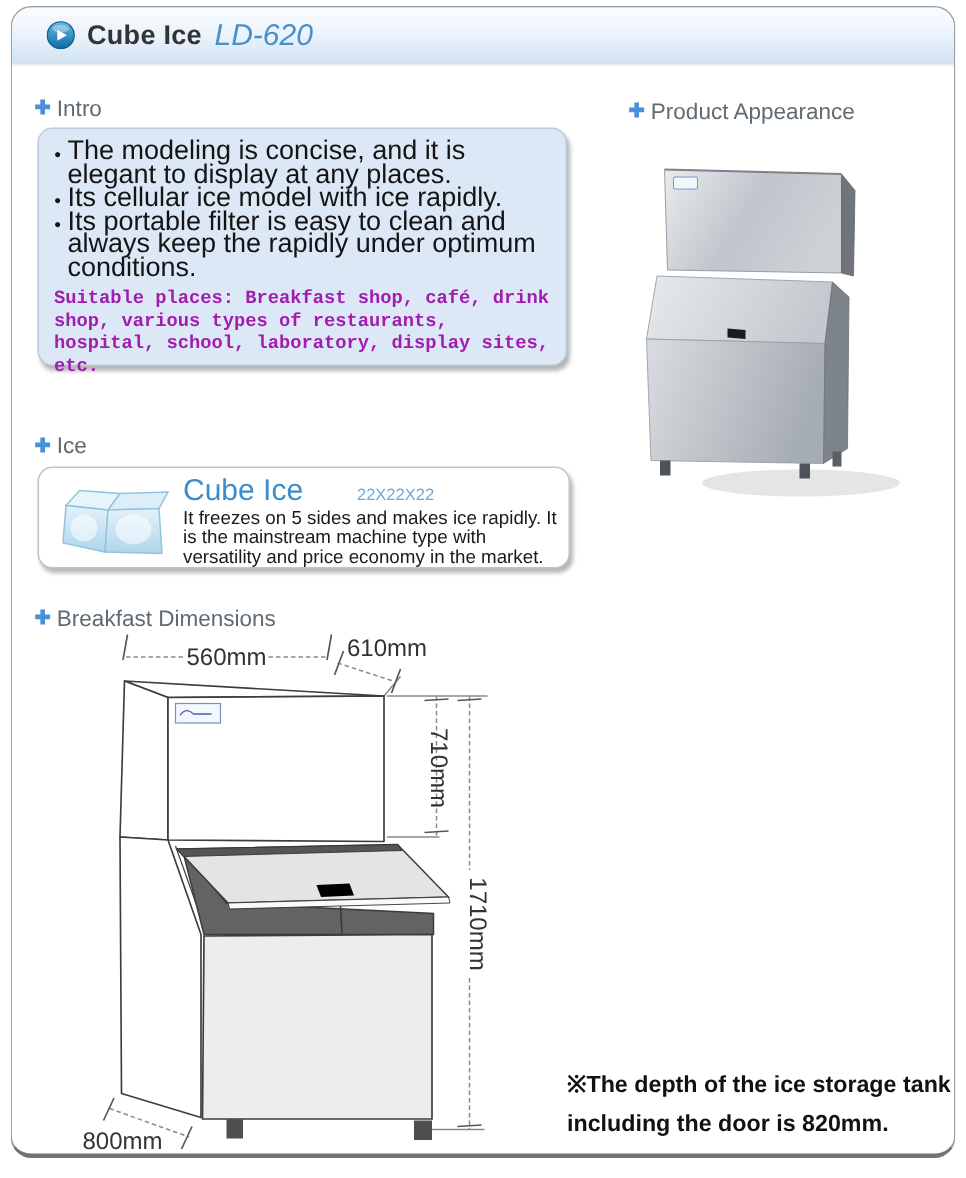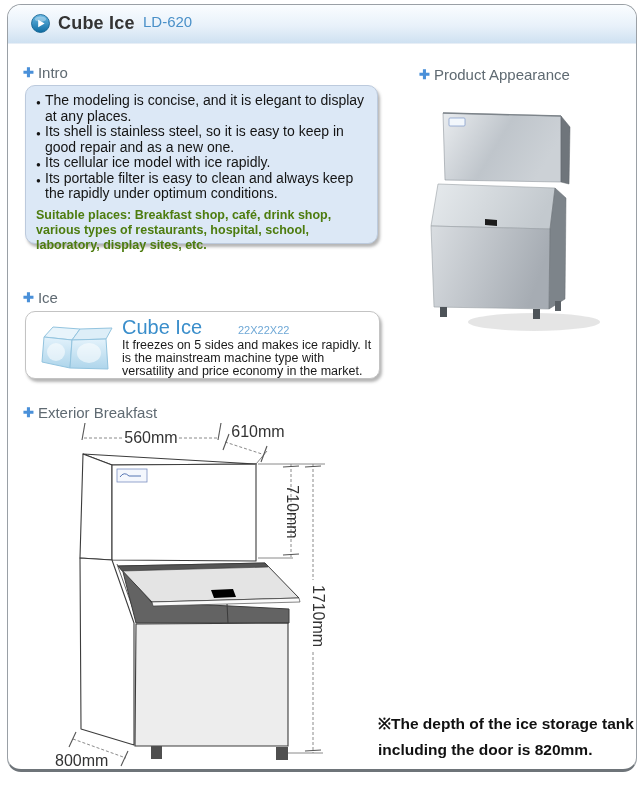--- a/index.html
+++ b/index.html
@@ -3,29 +3,29 @@
 <meta charset="utf-8">
 <style>
   html,body{margin:0;padding:0;background:#fff;font-family:"Liberation Sans",sans-serif;}
   .stage{position:relative;width:644px;height:785px;background:#fff;overflow:hidden;}
   .page{position:absolute;left:7px;top:4px;width:628px;height:764px;background:#fff;
         border:1px solid #9aa0a6;border-bottom:3px solid #6e7479;border-radius:14px;}
   .hdr{position:absolute;left:0;top:0;width:100%;height:38px;border-radius:13px 13px 0 0;
        background:linear-gradient(#fafdff, #e8f1fa 55%, #cfe1f1);border-bottom:1px solid #e7eef6;}
   .hdr-icon{position:absolute;left:23px;top:9px;width:19px;height:19px;}
   .hdr-title{position:absolute;left:50px;top:8px;font-size:18px;font-weight:bold;color:#333;letter-spacing:.2px;}
-  .hdr-model{position:absolute;left:135px;top:8px;font-size:15px;color:#4a90c8;}
+  .hdr-model{position:absolute;left:135px;top:8px;font-size:20px;color:#4a90c8;font-style:italic;}
   .sec{position:absolute;font-size:15px;color:#5f6a72;}
   .plus{color:#4a90d9;font-size:13px;font-weight:bold;margin-right:4px;position:relative;top:-1px;}
   .introbox{position:absolute;left:17px;top:80px;width:353px;height:159px;background:#dce8f6;
             border:1px solid #bccadd;border-radius:10px;box-shadow:2px 3px 3px rgba(90,90,90,.45);
             padding:7px 8px 0 10px;box-sizing:border-box;}
-  .bullet{position:relative;padding-left:9px;font-size:14px;line-height:15.5px;color:#141414;}
+  .bullet{position:relative;padding-left:9px;font-size:18px;line-height:15.5px;color:#141414;}
   .bullet::before{content:"\25CF";position:absolute;left:0;top:2px;font-size:8px;color:#141414;}
-  .suitable{margin-top:6px;font-size:12.5px;line-height:15px;font-weight:bold;color:#4d7c0f;}
+  .suitable{margin-top:6px;font-size:12.5px;line-height:15px;font-weight:bold;color:#a21caf;font-family:Liberation Mono, monospace;}
   .photo{position:absolute;left:408px;top:94px;width:210px;height:250px;}
   .icebox{position:absolute;left:17px;top:306px;width:353px;height:66px;background:#fff;
           border:1px solid #c3c3c3;border-radius:10px;box-shadow:2px 3px 3px rgba(90,90,90,.45);}
   .iceimg{position:absolute;left:12px;top:4px;width:82px;height:58px;}
   .icename{position:absolute;left:96px;top:4px;font-size:20px;color:#3a8ecb;}
   .icesize{position:absolute;left:212px;top:12px;font-size:11px;color:#6fa8d6;}
   .icedesc{position:absolute;left:96px;top:27px;width:250px;font-size:12.5px;line-height:12.8px;color:#1a1a1a;}
   .dims{position:absolute;left:21px;top:401px;width:320px;height:370px;}
   .note{position:absolute;left:326px;top:706px;width:296px;font-size:15.5px;line-height:26px;
         font-weight:bold;color:#111;margin-left:44px;}
@@ -51,21 +51,20 @@
     </svg>
     <span class="hdr-title">Cube Ice</span>
     <span class="hdr-model">LD-620</span>
   </div>
 
   <div class="sec" style="left:15px;top:59px;">
     <span class="plus">✚</span><span>Intro</span>
   </div>
   <div class="introbox">
     <div class="bullet">The modeling is concise, and it is elegant to display at any places.</div>
-    <div class="bullet">Its shell is stainless steel, so it is easy to keep in good repair and as a new one.</div>
     <div class="bullet">Its cellular ice model with ice rapidly.</div>
     <div class="bullet">Its portable filter is easy to clean and always keep the rapidly under optimum conditions.</div>
     <div class="suitable">Suitable places: Breakfast shop, café, drink shop, various types of restaurants, hospital, school, laboratory, display sites, etc.</div>
   </div>
 
   <div class="sec" style="left:411px;top:61px;">
     <span class="plus">✚</span><span>Product Appearance</span>
   </div>
   <svg class="photo" viewBox="0 0 210 250">
     <defs>
@@ -114,21 +113,21 @@
       <polygon points="34,24 68,23 70,53 32,52" fill="url(#iceG)" stroke="#93c4df" stroke-width="1"></polygon>
       <ellipse cx="18" cy="36" rx="9" ry="9" fill="#ffffff" opacity="0.55"></ellipse>
       <ellipse cx="51" cy="37" rx="12" ry="10" fill="#ffffff" opacity="0.55"></ellipse>
     </svg>
     <div class="icename">Cube Ice</div>
     <div class="icesize">22X22X22</div>
     <div class="icedesc">It freezes on 5 sides and makes ice rapidly. It is the mainstream machine type with versatility and price economy in the market.</div>
   </div>
 
   <div class="sec" style="left:15px;top:399px;">
-    <span class="plus">✚</span><span>Exterior Breakfast</span>
+    <span class="plus">✚</span><span>Breakfast Dimensions</span>
   </div>
 
   <svg class="dims" viewBox="0 0 320 370">
 
     <g stroke="#8a8a8a" stroke-width="1" fill="none">
       <line x1="55" y1="32" x2="94" y2="32" stroke-dasharray="3 2"></line>
       <line x1="150" y1="32" x2="189" y2="32" stroke-dasharray="3 2"></line>
       <line x1="196" y1="36" x2="233" y2="48" stroke-dasharray="3 2"></line>
       <line x1="227" y1="58" x2="238" y2="45"></line>
       <line x1="229" y1="58" x2="296" y2="58"></line>

